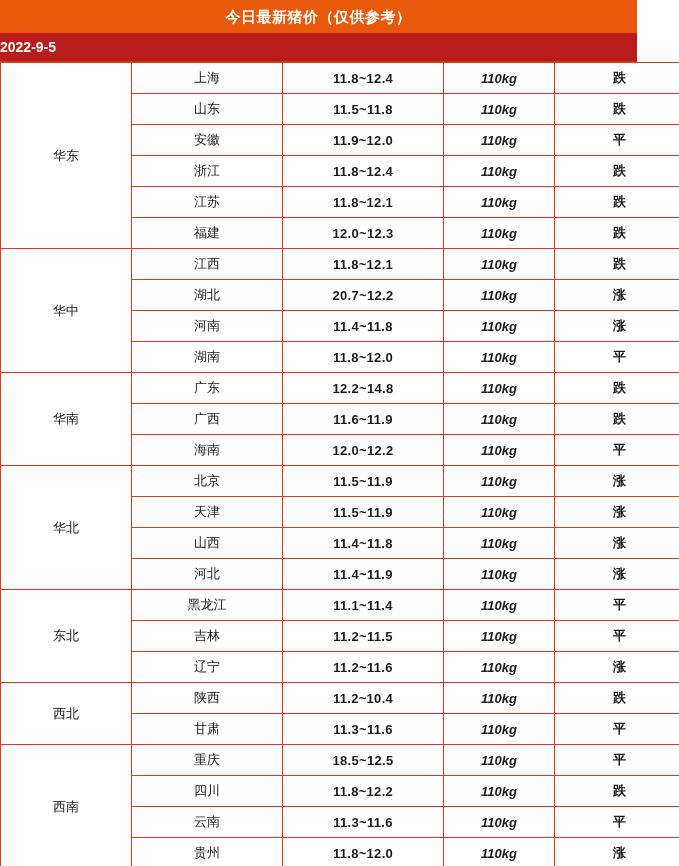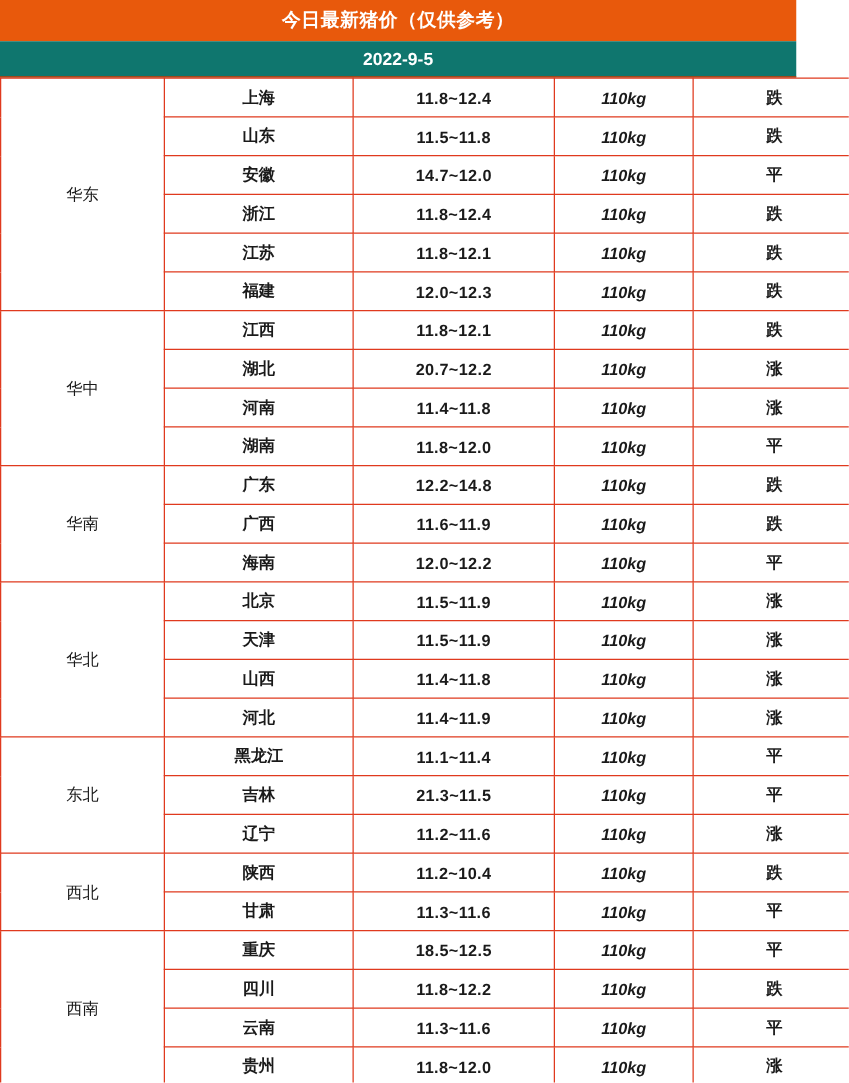--- a/index.html
+++ b/index.html
@@ -24,27 +24,27 @@
     background: #e8590c;
     color: #ffffff;
     font-size: 15px;
     font-weight: bold;
     height: 33px;
     line-height: 33px;
     text-align: center;
     letter-spacing: 0.5px;
   }
   .date-bar {
-    background: #0f766e;
+    background: #b91c1c;
     color: #ffffff;
     font-size: 14px;
     font-weight: bold;
     height: 28px;
     line-height: 28px;
-    text-align: center;
+    text-align: left;
     border-bottom: 1px solid #cf3a00;
   }
   table.price-table {
     border-collapse: collapse;
     width: 679px;
     table-layout: fixed;
   }
   table.price-table td {
     border: 1px solid #e03a1e;
     font-size: 13px;
@@ -55,21 +55,21 @@
     color: #1a1a1a;
   }
   td.region {
     width: 130px;
     font-weight: normal;
     font-size: 14px;
     color: #111111;
   }
   td.province {
     width: 150px;
-    font-weight: bold;
+    font-weight: normal;
     color: #111111;
   }
   td.price {
     width: 160px;
     font-weight: bold;
     color: #111111;
     letter-spacing: 0.3px;
   }
   td.weight {
     width: 110px;
@@ -105,21 +105,21 @@
           <td class="trend trend-down">跌</td>
         </tr>
         <tr>
           <td class="province">山东</td>
           <td class="price">11.5~11.8</td>
           <td class="weight">110kg</td>
           <td class="trend trend-down">跌</td>
         </tr>
         <tr>
           <td class="province">安徽</td>
-          <td class="price">14.7~12.0</td>
+          <td class="price">11.9~12.0</td>
           <td class="weight">110kg</td>
           <td class="trend trend-flat">平</td>
         </tr>
         <tr>
           <td class="province">浙江</td>
           <td class="price">11.8~12.4</td>
           <td class="weight">110kg</td>
           <td class="trend trend-down">跌</td>
         </tr>
         <tr>
@@ -205,21 +205,21 @@
         </tr>
         <tr>
           <td class="region" rowspan="3">东北</td>
           <td class="province">黑龙江</td>
           <td class="price">11.1~11.4</td>
           <td class="weight">110kg</td>
           <td class="trend trend-flat">平</td>
         </tr>
         <tr>
           <td class="province">吉林</td>
-          <td class="price">21.3~11.5</td>
+          <td class="price">11.2~11.5</td>
           <td class="weight">110kg</td>
           <td class="trend trend-flat">平</td>
         </tr>
         <tr>
           <td class="province">辽宁</td>
           <td class="price">11.2~11.6</td>
           <td class="weight">110kg</td>
           <td class="trend trend-up">涨</td>
         </tr>
         <tr>

